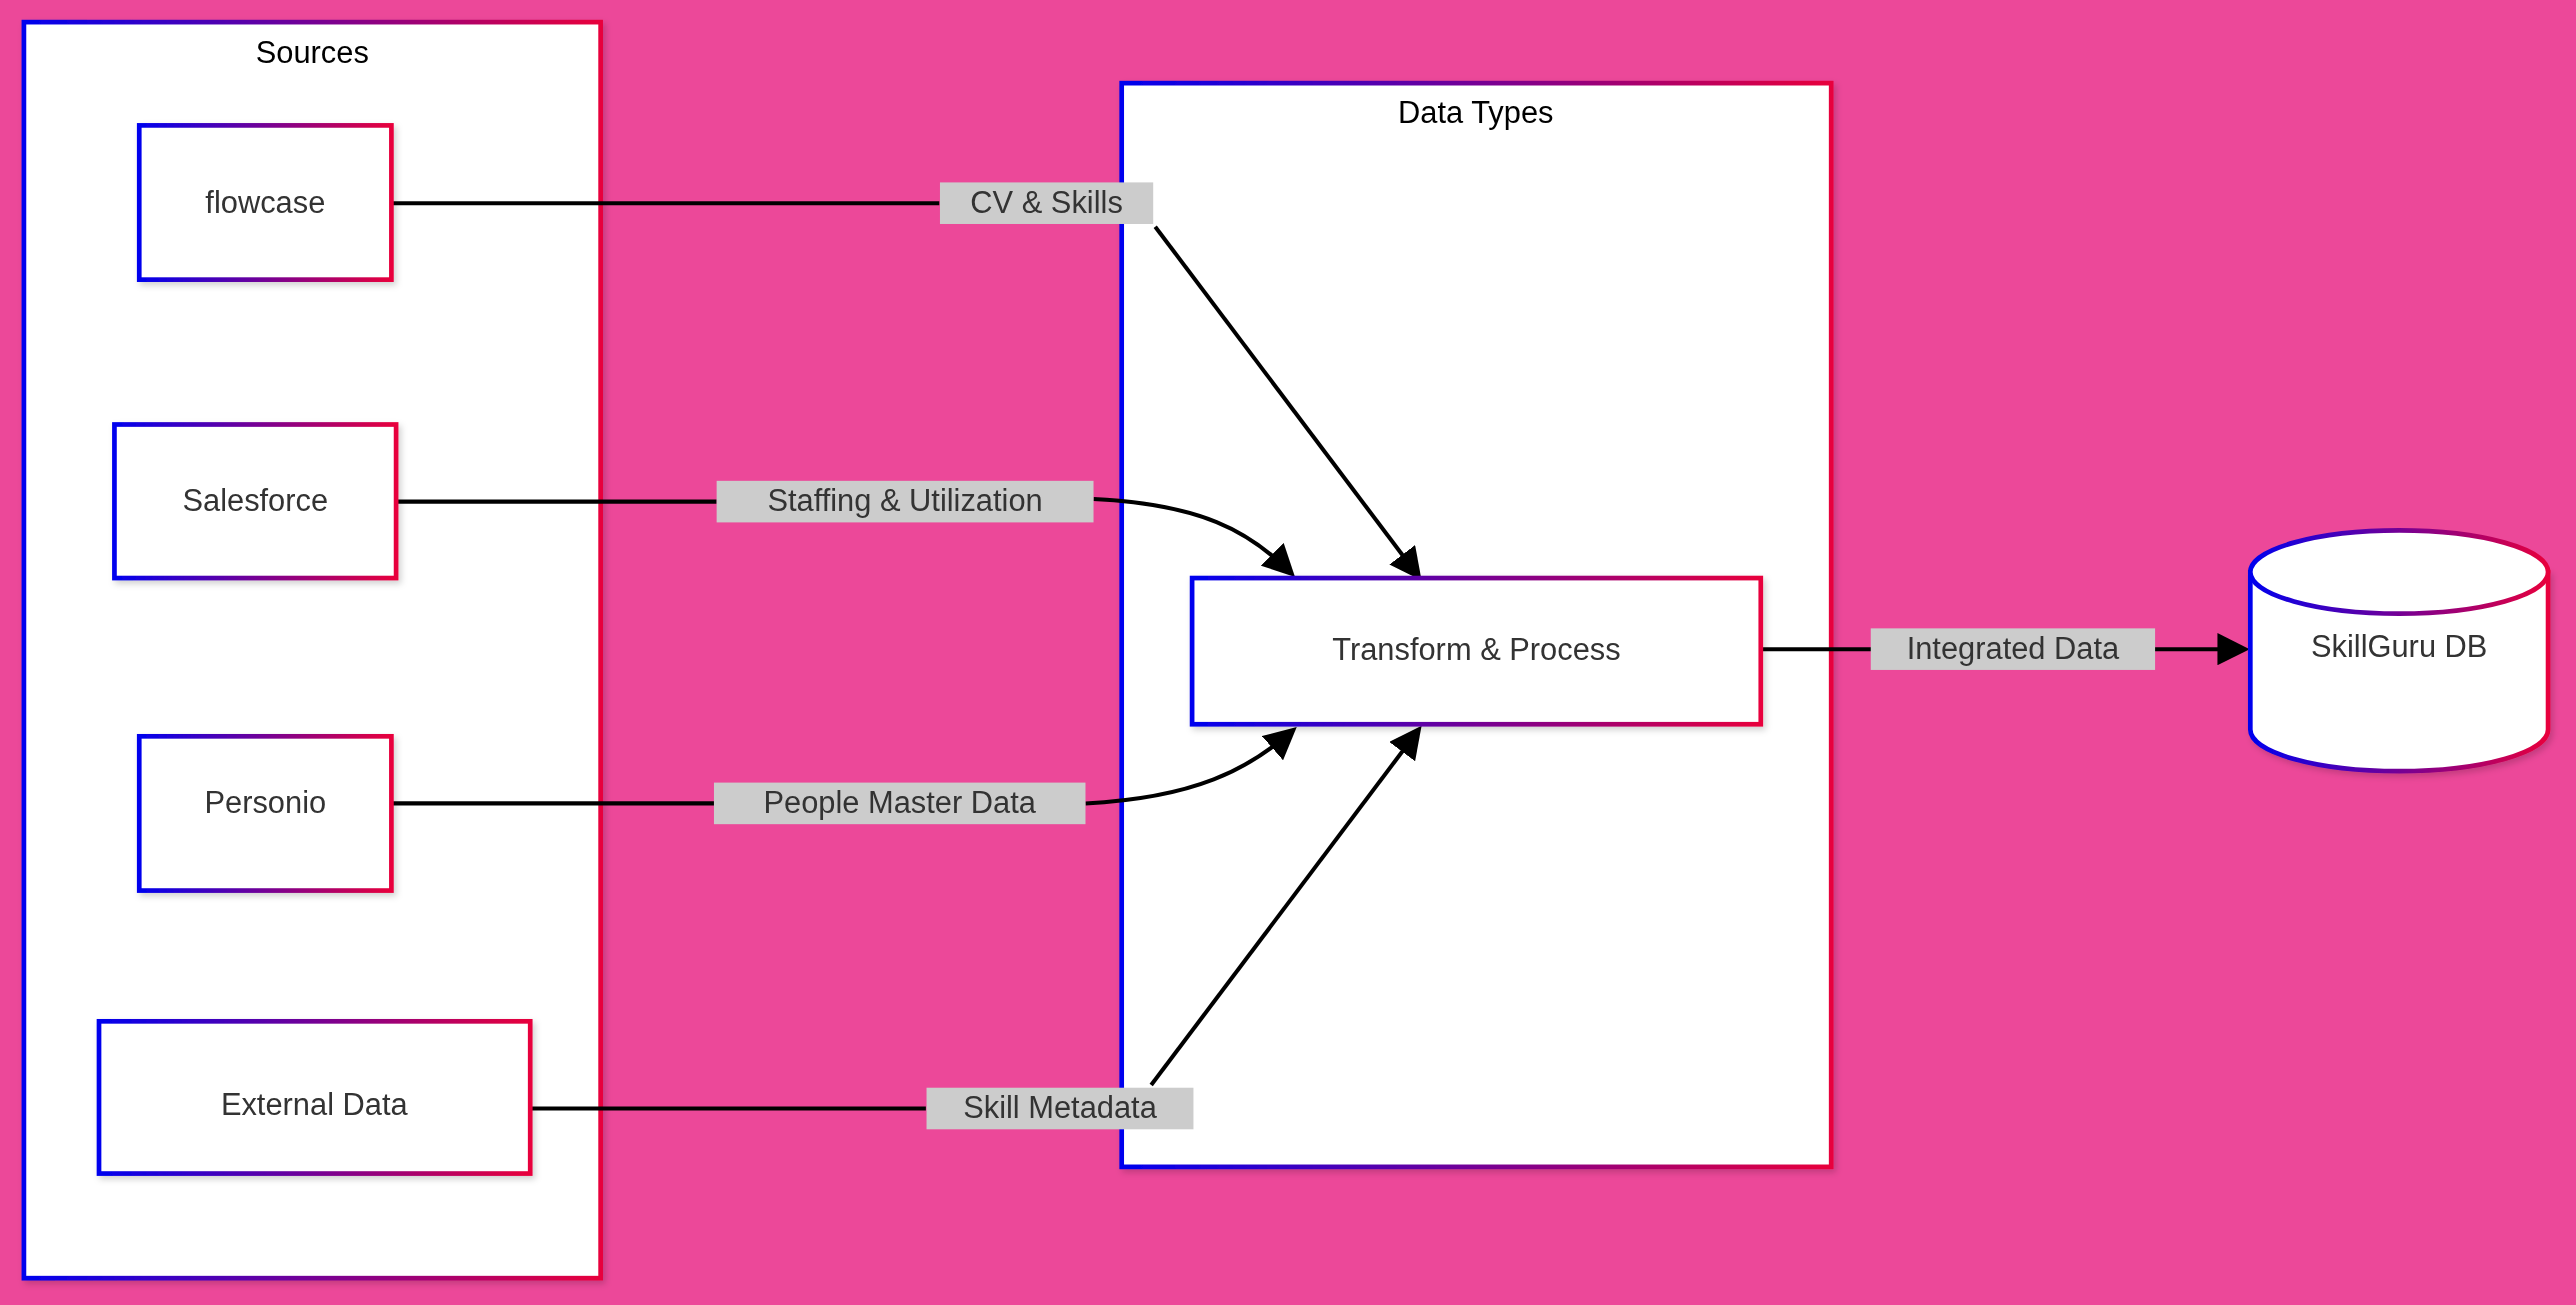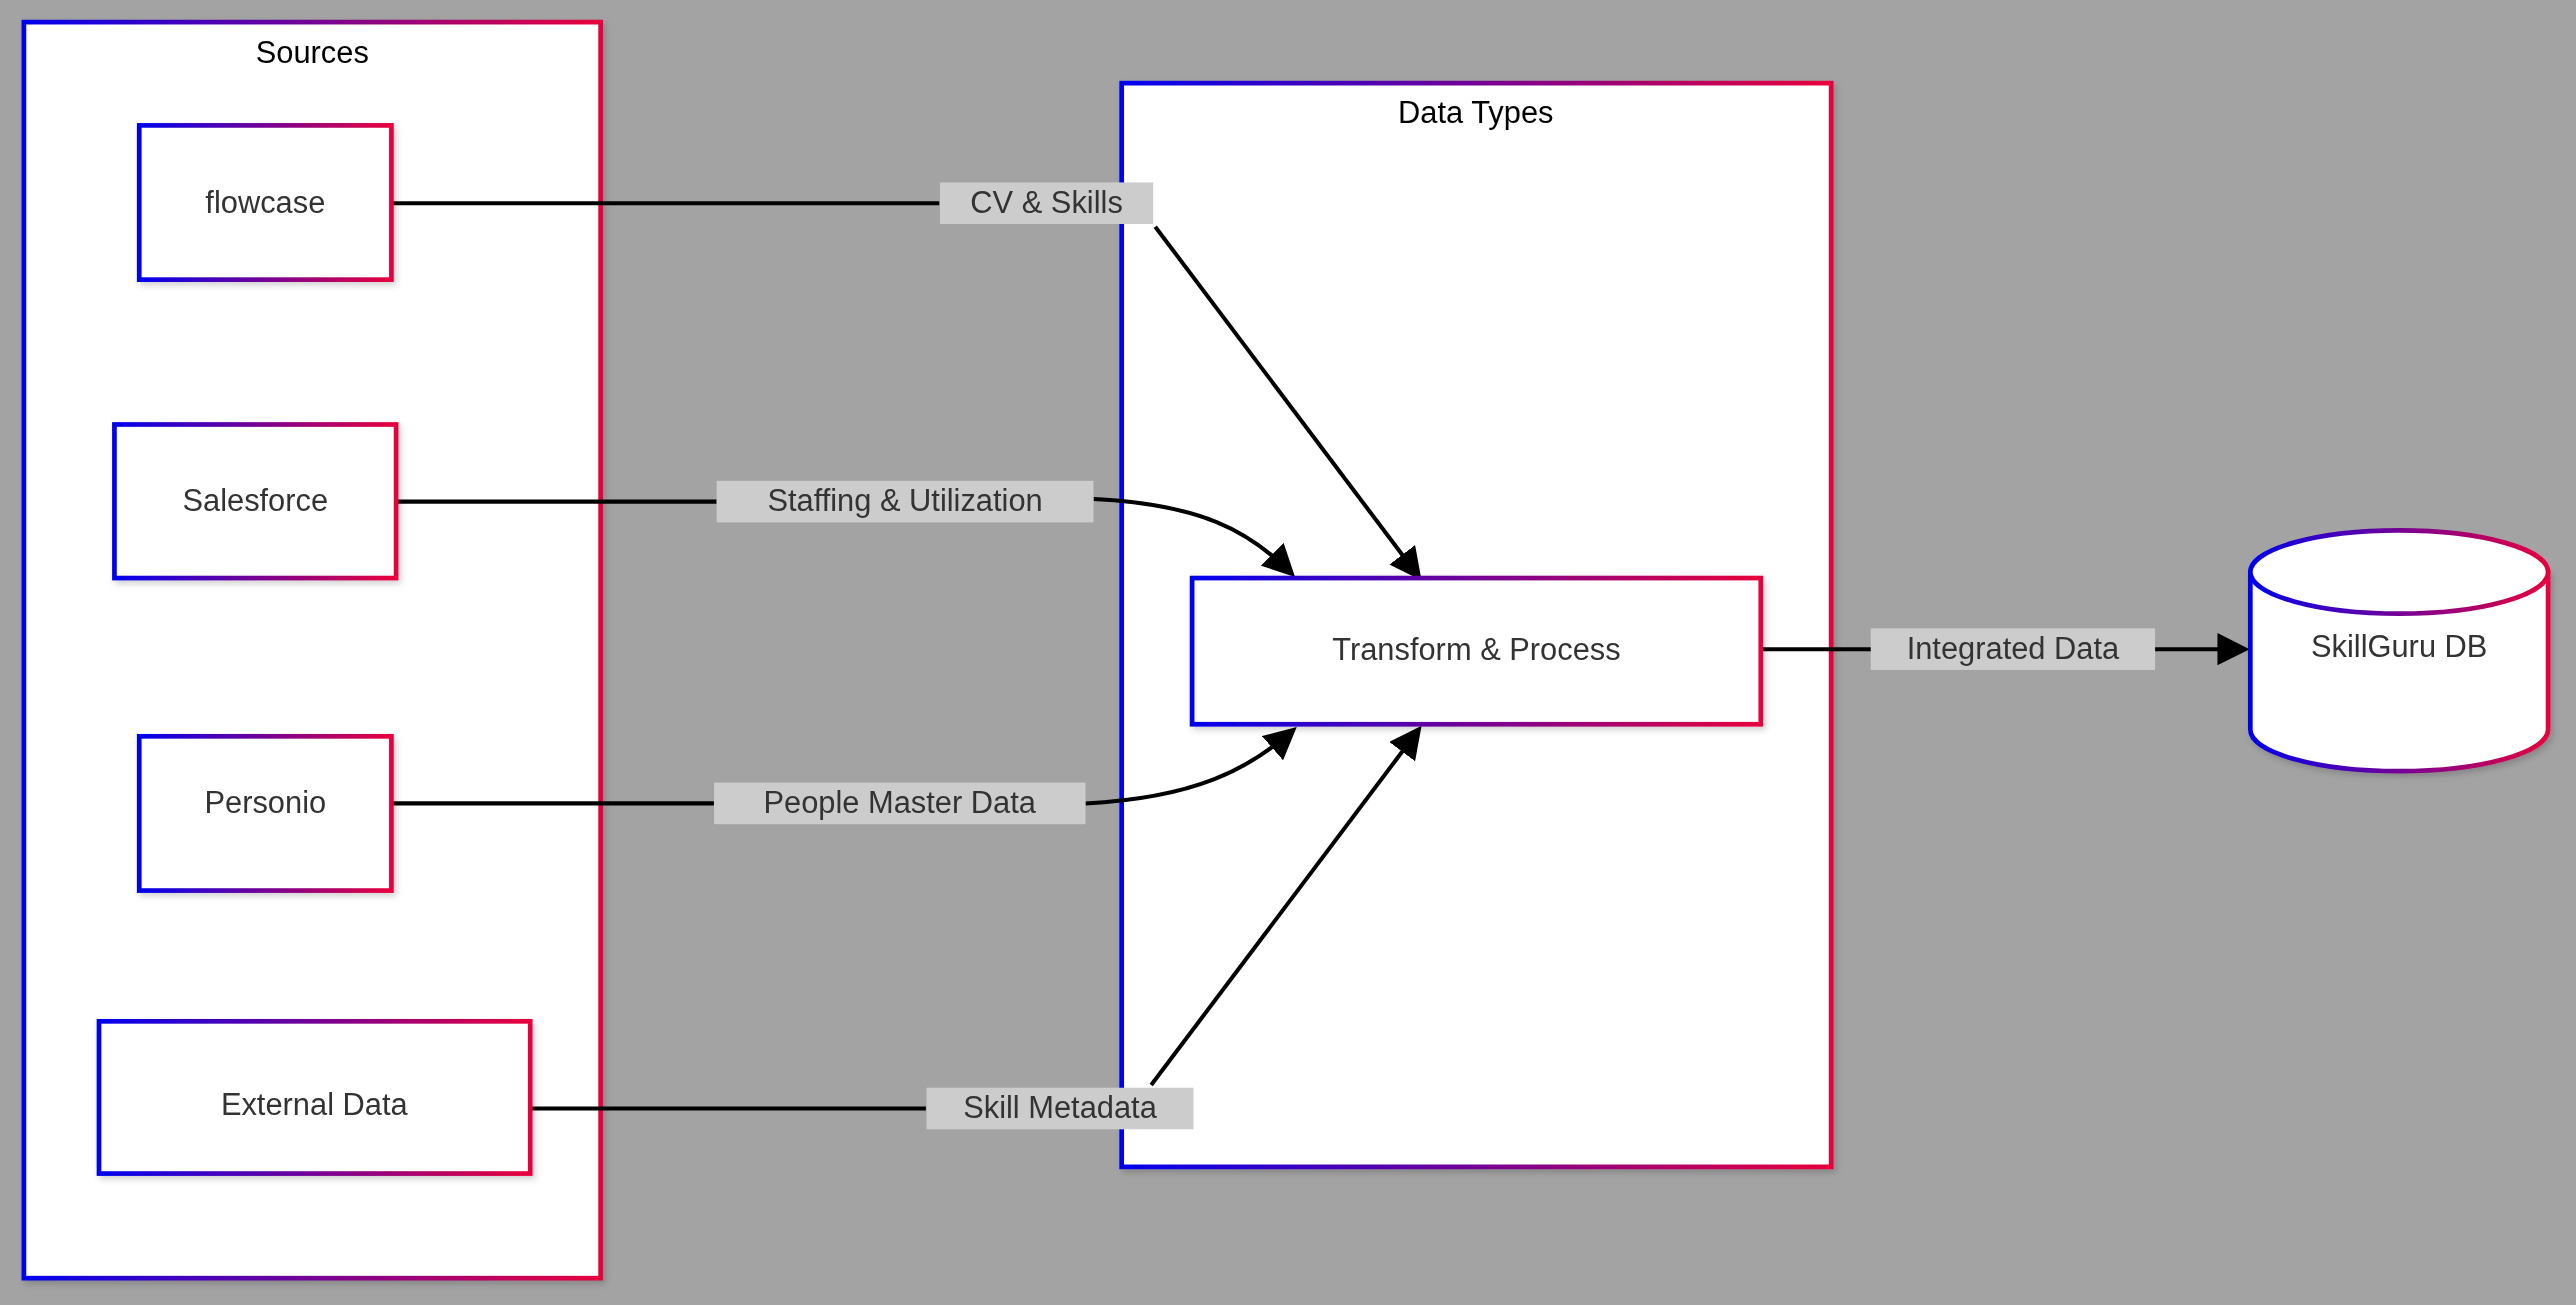--- a/index.html
+++ b/index.html
@@ -10,21 +10,21 @@
   body {
     width: 2576px;
     height: 1305px;
     overflow: hidden;
     font-family: "Liberation Sans", sans-serif;
   }
   #stage {
     position: relative;
     width: 2576px;
     height: 1305px;
-    background: #a3a3a3;
+    background: #ec4899;
   }
   #diagram-svg {
     position: absolute;
     left: 0;
     top: 0;
     width: 2576px;
     height: 1305px;
   }
   .node-label {
     font-family: "Liberation Sans", sans-serif;

